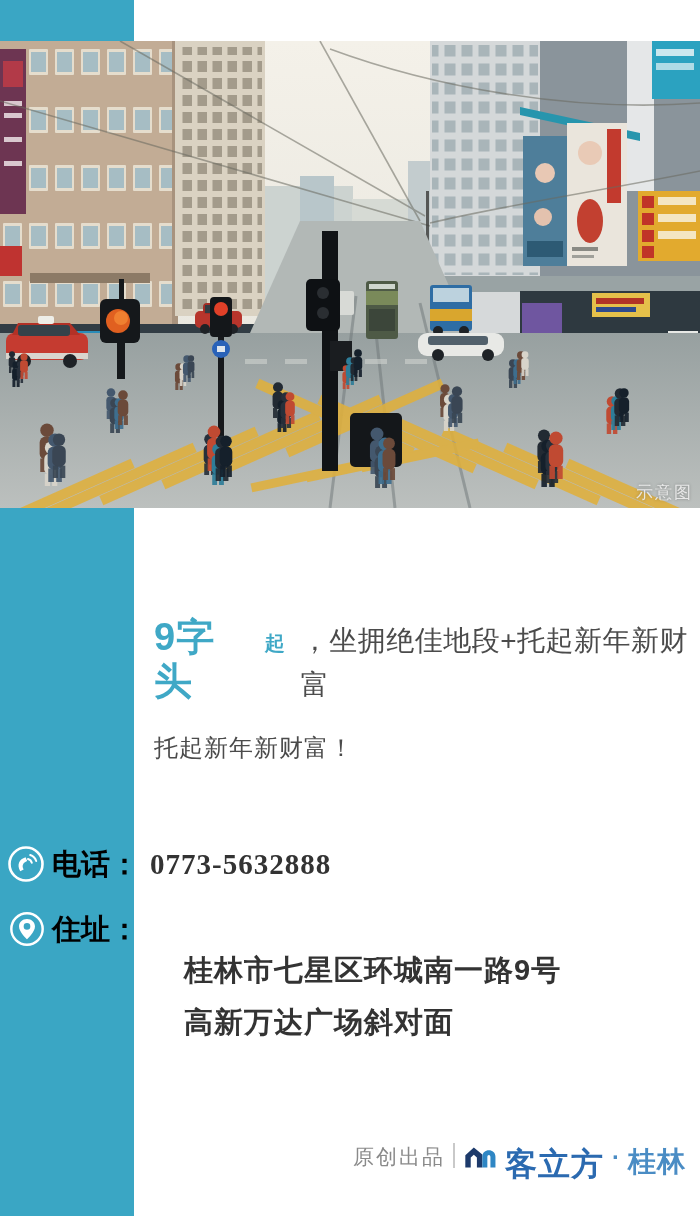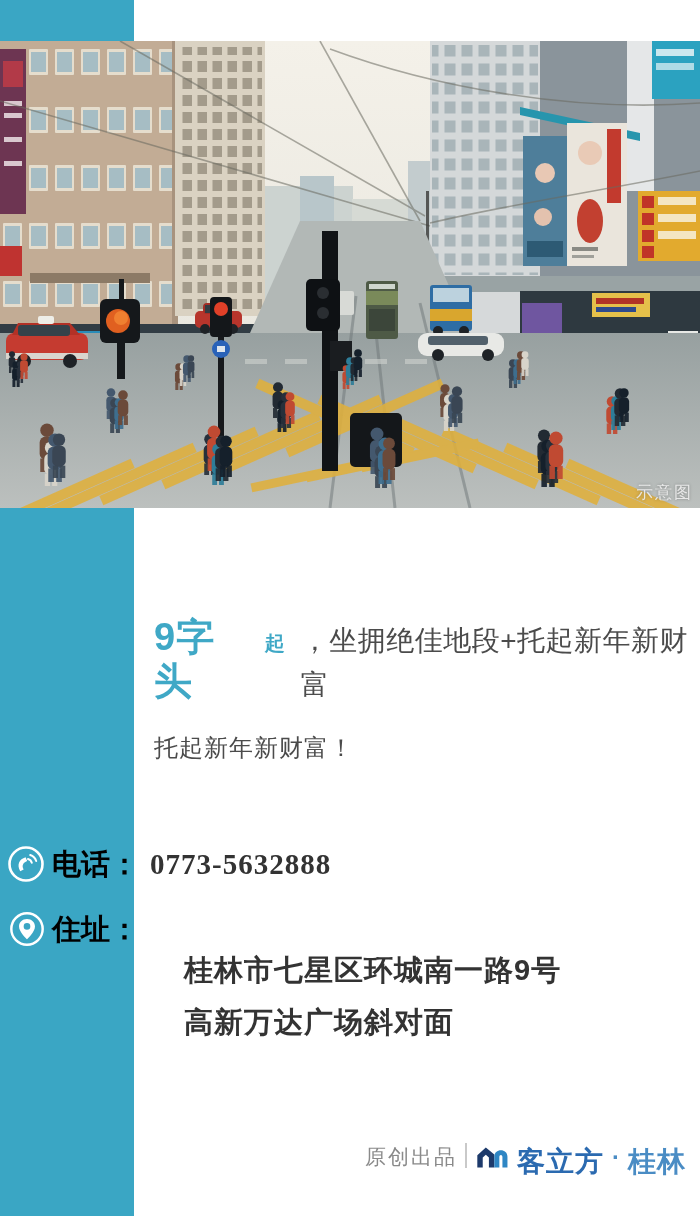--- a/index.html
+++ b/index.html
@@ -27,21 +27,21 @@
   .cvalue{position:absolute;left:150px;color:var(--contact-text);font-weight:bold;font-size:29px;}
   #phone-icon{left:6px;top:844px;}
   #phone-label{top:844px;line-height:40px;}
   #phone-value{top:844px;line-height:40px;letter-spacing:1px;font-family:Liberation Serif, serif;}
   #loc-icon{left:8px;top:910px;}
   #address-label{top:910px;line-height:38px;}
   #address-values{top:944px;line-height:52px;letter-spacing:1px;margin-left:34px;}
   .footer{position:absolute;top:1143px;right:14px;height:30px;display:flex;align-items:flex-start;gap:8px;}
   .f-credit{font-size:21px;color:var(--footer-credit);letter-spacing:2px;}
   .f-div{width:2px;height:25px;background:#c9c9c9;}
-  .f-brand{font-size:28px;font-weight:bold;color:var(--footer-brand);letter-spacing:1px;}
+  .f-brand{font-size:32px;font-weight:bold;color:var(--footer-brand);letter-spacing:1px;}
   .f-dot{font-size:24px;font-weight:bold;color:var(--footer-city);}
   .f-city{font-size:28px;font-weight:bold;color:var(--footer-city);letter-spacing:1px;}
 </style>
 </head>
 <body>
 
 <div class="page">
   <div class="strip"></div>
 
   <div class="photo">

